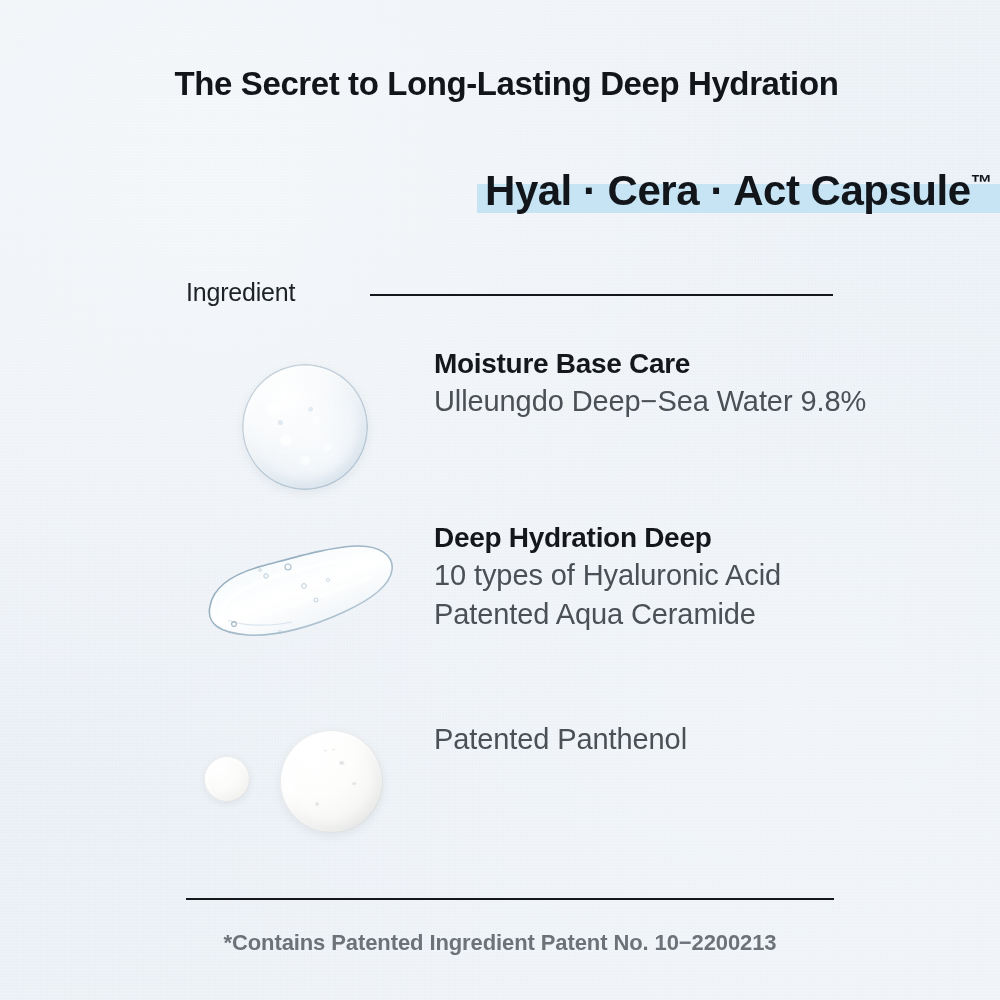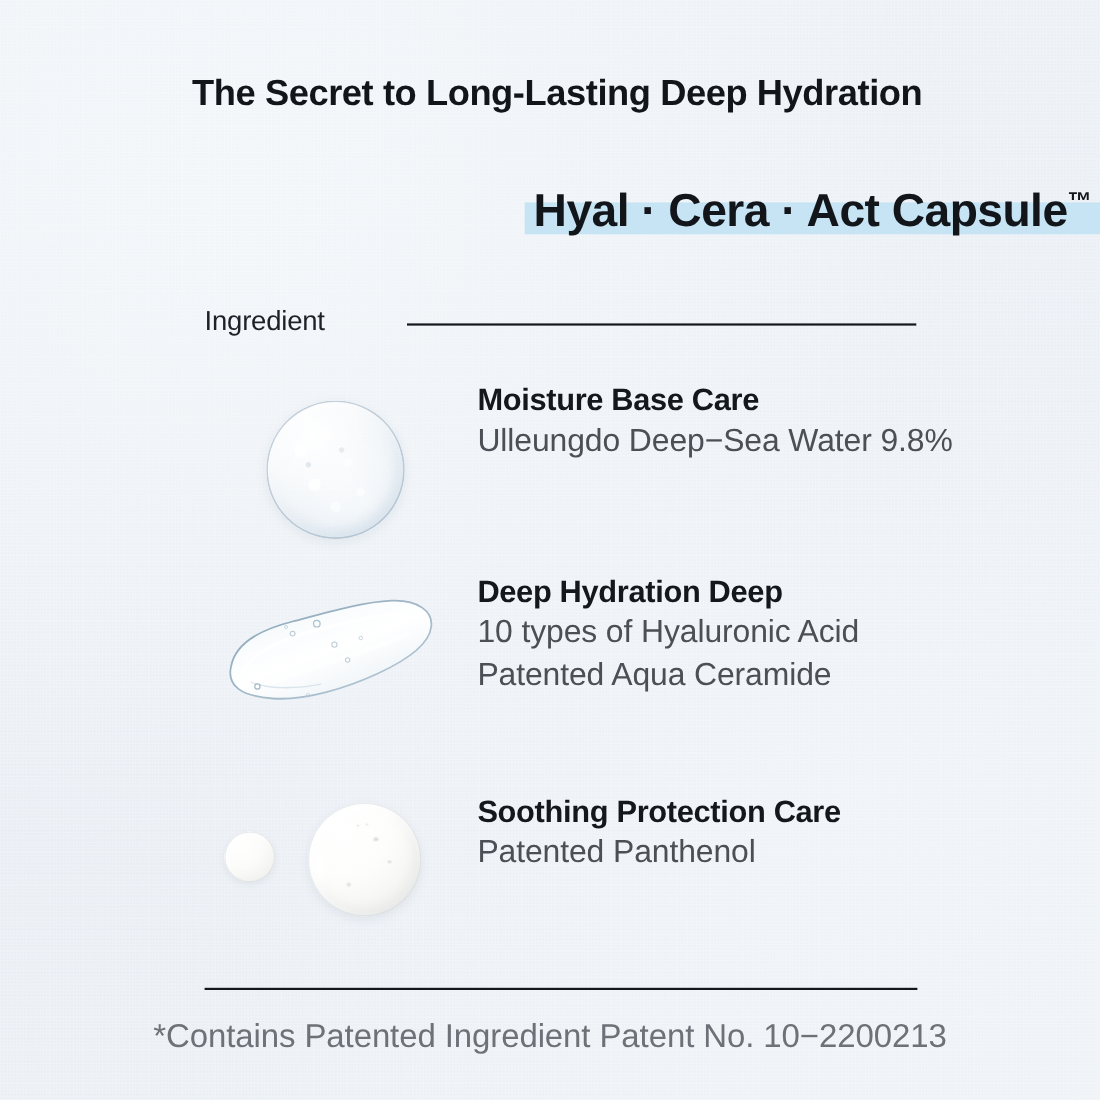--- a/index.html
+++ b/index.html
@@ -253,22 +253,22 @@
     width: 648px;
     height: 2px;
     background: #14181d;
   }
   .footnote {
     position: absolute;
     left: 0;
     top: 928px;
     width: 1000px;
     text-align: center;
-    font-size: 30px;
-    font-weight: 400;
+    font-size: 22px;
+    font-weight: 700;
     color: #6d7279;
     letter-spacing: -0.1px;
     line-height: 30px;
   }
 </style>
 </head>
 <body>
 
 <div id="page">
 
@@ -337,21 +337,20 @@
       <div class="row-sub">Patented Aqua Ceramide</div>
     </div>
   </div>
 
   <div class="row" id="row-3">
     <div class="row-visual">
       <div class="cream-small"></div>
       <div class="cream-large"></div>
     </div>
     <div class="row-text">
-      <div class="row-title">Soothing Protection Care</div>
       <div class="row-sub">Patented Panthenol</div>
     </div>
   </div>
 
   <div class="footer-rule"></div>
   <div class="footnote">*Contains Patented Ingredient Patent No. 10−2200213</div>
 
 </div>
 
 </body></html>

